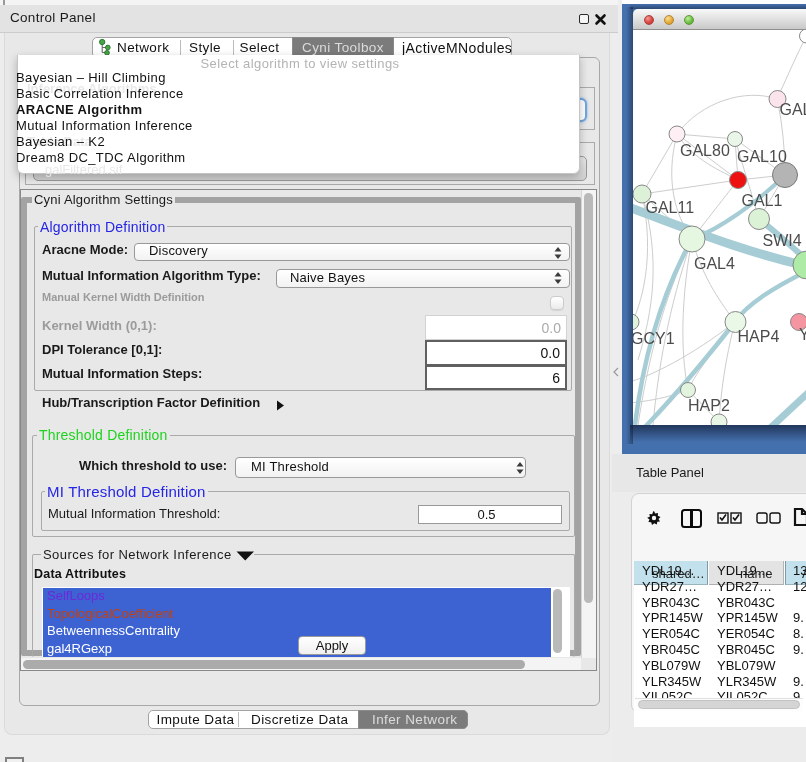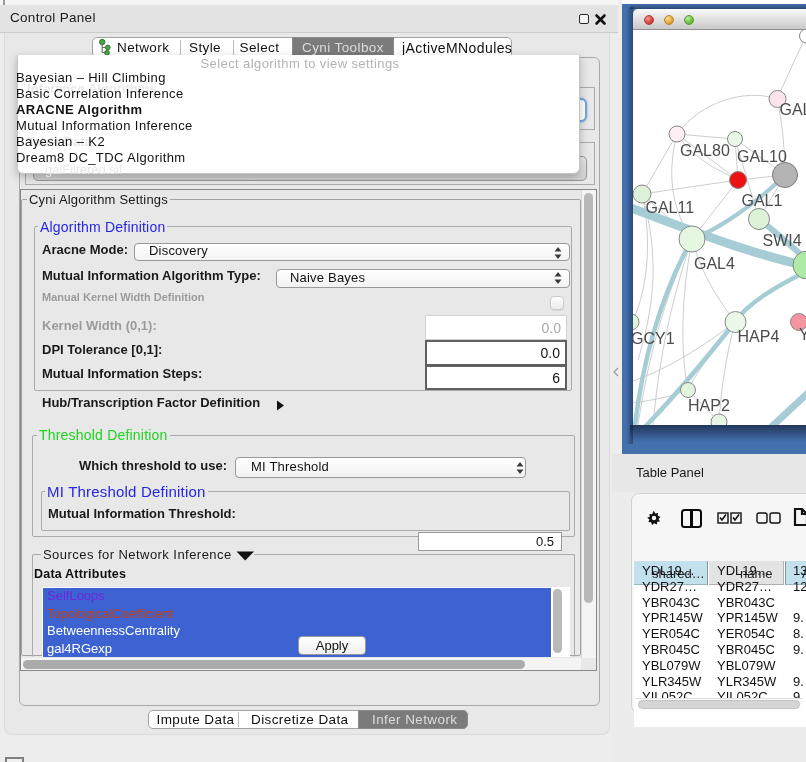--- a/index.html
+++ b/index.html
@@ -51,21 +51,21 @@
 <div class="abs" style="left:33px;top:156px;width:554px;height:25px;background:linear-gradient(#e8e8e8,#cfcfcf);border:1px solid #999;border-radius:5px;"></div>
 
 <div class="abs" style="left:20px;top:189px;width:577px;height:482px;border:1px solid #888888;background:#e8e8e8;"></div>
 
 <div class="abs" style="left:581px;top:190px;width:15px;height:468px;background:#f4f4f4;border-left:1px solid #d5d5d5;"></div>
 <div class="abs" style="left:584px;top:193px;width:9px;height:410px;background:#b9b9b9;border-radius:5px;"></div>
 
 <div class="abs" style="left:21px;top:658px;width:560px;height:12px;background:#f4f4f4;"></div>
 <div class="abs" style="left:23px;top:660px;width:502px;height:9px;background:#ababab;border-radius:5px;"></div>
 
-<fieldset class="abs" style="left:21px;top:192px;width:560px;height:464px;border:1px solid #a3a3a3;border-radius:2px;">
+<fieldset class="abs" style="left:21px;top:192px;width:560px;height:464px;border:6px solid #a3a3a3;border-radius:2px;">
 <legend style="margin-left:5px;padding:0 2px;font-size:13px;letter-spacing:0.2px;color:#1a1a1a;">Cyni Algorithm Settings</legend>
 </fieldset>
 
 <fieldset class="abs" style="left:34px;top:218.5px;width:538px;height:172px;border:1px solid #aaaaaa;border-radius:2px;">
 <legend style="margin-left:3px;padding:0 2px;font-size:14px;letter-spacing:0.2px;color:#2525e6;">Algorithm Definition</legend>
 </fieldset>
 
 <div class="abs" style="left:42px;top:241.5px;font-size:13px;font-weight:bold;color:#1a1a1a;">Aracne Mode:</div>
 <div class="abs combo" style="left:134px;top:242.5px;width:436px;height:18.5px;">
       <span style="left:14px;" class="ct">Discovery</span>
@@ -93,22 +93,22 @@
 <legend style="margin-left:4px;padding:0 2px;font-size:14px;letter-spacing:0.2px;color:#1ed31e;">Threshold Definition</legend>
 </fieldset>
 <div class="abs" style="left:79px;top:458px;font-size:13px;font-weight:bold;color:#1a1a1a;">Which threshold to use:</div>
 <div class="abs combo" style="left:235px;top:456.5px;width:291px;height:21px;">
       <span style="left:15px;top:1.5px;" class="ct">MI Threshold</span>
     </div>
 
 <fieldset class="abs" style="left:41px;top:483px;width:529px;height:48px;border:1px solid #aaaaaa;border-radius:2px;">
 <legend style="margin-left:3px;padding:0 2px;font-size:15px;letter-spacing:0.2px;color:#2525e6;">MI Threshold Definition</legend>
 </fieldset>
-<div class="abs" style="left:48px;top:506px;font-size:13px;font-weight:bold;color:#1a1a1a;">Mutual Information Threshold:</div>
-<div class="abs" style="left:418px;top:505px;width:144px;height:19px;background:#fff;border:1px solid #999;font-size:13px;color:#111;text-align:right;padding:1px 7px 0 0;margin-top:27px;">0.5</div>
+<div class="abs" style="left:48px;top:506px;font-size:13px;font-weight:normal;color:#1a1a1a;">Mutual Information Threshold:</div>
+<div class="abs" style="left:418px;top:505px;width:144px;height:19px;background:#fff;border:1px solid #999;font-size:13px;color:#111;text-align:center;padding:1px 7px 0 0;">0.5</div>
 
 <fieldset class="abs" style="left:32px;top:547px;width:543px;height:110px;border:1px solid #aaaaaa;border-radius:2px;border-bottom:none;">
 <legend style="margin-left:8px;padding:0 2px;font-size:13px;letter-spacing:0.45px;color:#1a1a1a;">Sources for Network Inference&nbsp;&nbsp;&nbsp;&nbsp;&nbsp;</legend>
 </fieldset>
 <svg class="abs" style="left:236px;top:550.5px;" width="19" height="10">
       <path d="M0.5 0.5 L18 0.5 L9.2 9.5 Z" fill="#111"></path>
     </svg>
 <div class="abs" style="left:34px;top:566.5px;font-size:12.5px;font-weight:bold;letter-spacing:0.2px;color:#111;">Data Attributes</div>
 <div class="abs" style="left:42px;top:587px;width:528px;height:70px;background:#ffffff;overflow:hidden;">
   <div class="abs" style="left:1px;top:1px;width:508px;height:69px;background:#3d63d3;"></div>

